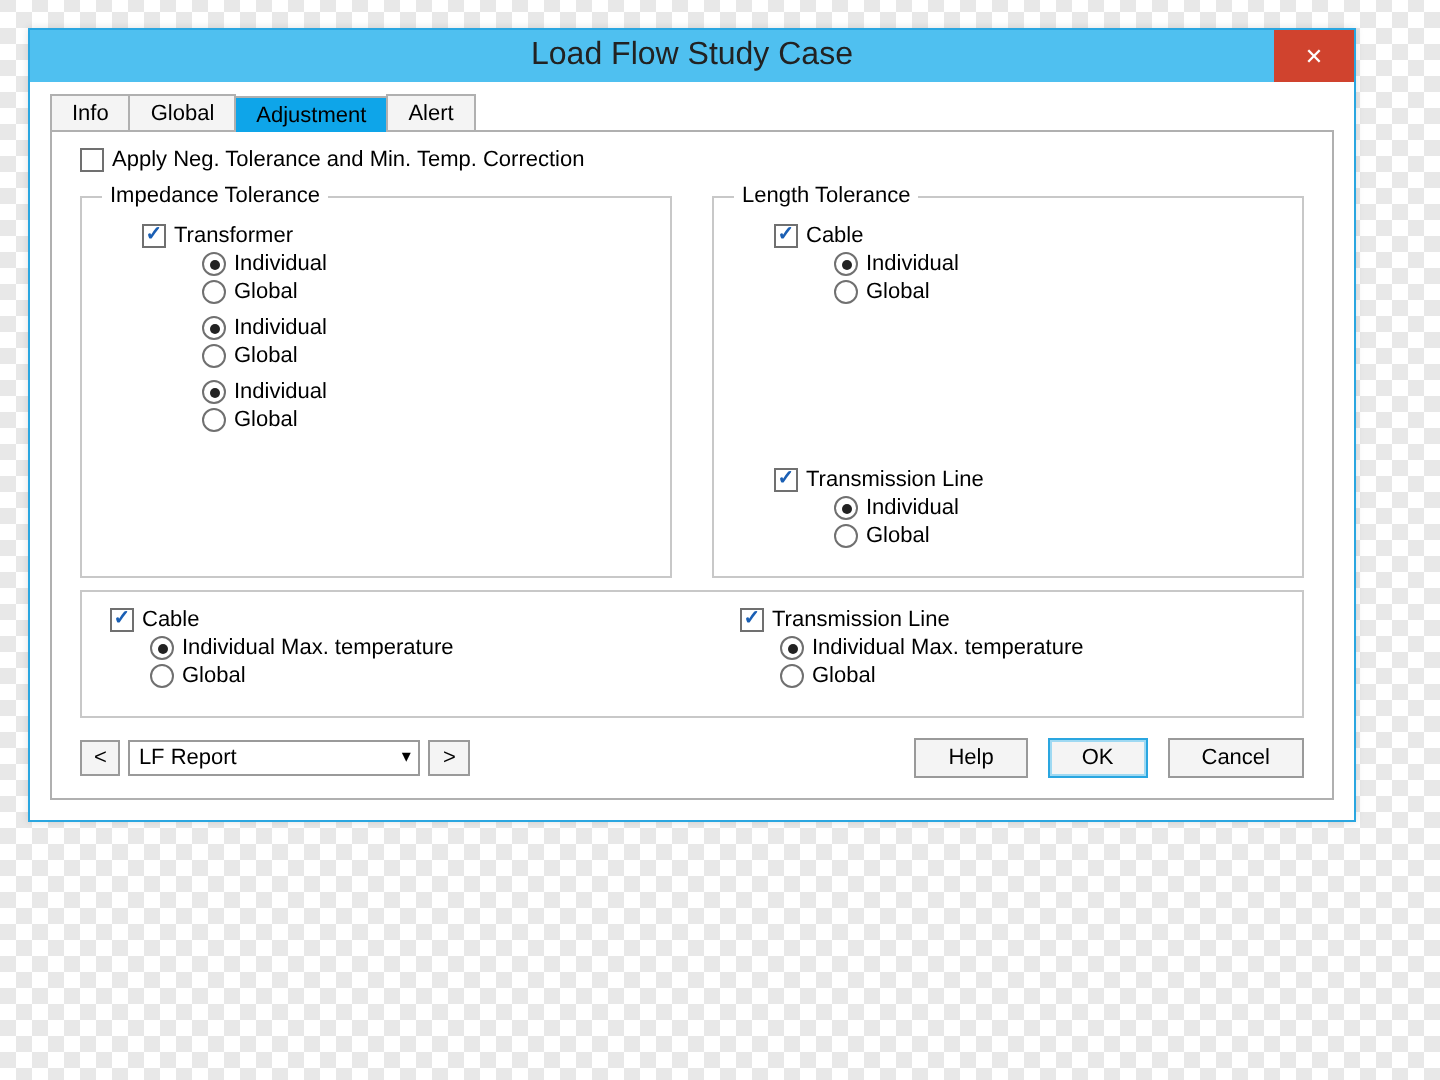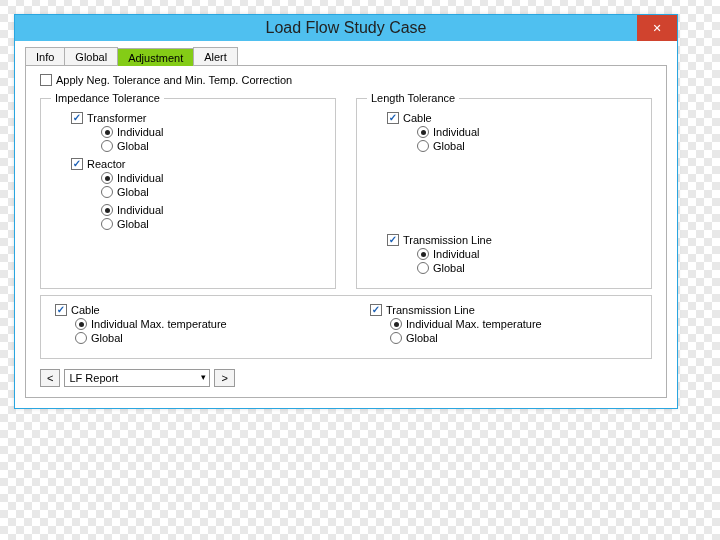--- a/index.html
+++ b/index.html
@@ -6,21 +6,21 @@
   body { margin: 0; background:
     repeating-conic-gradient(#e8e8e8 0% 25%, #fff 0% 50%) 50% / 16px 16px;
     width: 720px; height: 540px; overflow: hidden; padding: 14px 0 0 14px; }
   .window { width: 664px; border: 1px solid #2aa6e0; background: #fff; box-shadow: 0 0 4px rgba(0,0,0,.12); }
   .titlebar { height: 26px; background: #4fc0f0; color: #222; position: relative; display: flex; align-items: center; justify-content: center; }
   .titlebar-text { font-size: 16px; }
   .close-btn { position: absolute; right: 0; top: 0; width: 40px; height: 26px; background: #d0432e; color: #fff; display: flex; align-items: center; justify-content: center; font-size: 14px; cursor: pointer; }
   .client { padding: 6px 10px 10px 10px; position: relative; }
   .tabstrip { display: flex; gap: 0; margin-bottom: 0; }
   .tab { border: 1px solid #b0b0b0; border-bottom: none; padding: 3px 10px 2px; background: #f4f4f4; cursor: pointer; margin-right: -1px; }
-  .tab.active { background: #84cc16; position: relative; top: 1px; }
+  .tab.active { background: #0ea5e9; position: relative; top: 1px; }
   .tabpanel { border: 1px solid #b0b0b0; padding: 8px 14px 10px; }
   .row { display: flex; align-items: center; gap: 4px; }
   .cb, .rb { width: 12px; height: 12px; border: 1px solid #707070; display: inline-flex; align-items: center; justify-content: center; background: #fff; cursor: pointer; }
   .cb.checked::after { content: "✓"; font-size: 10px; line-height: 10px; color: #1a5fb4; font-weight: bold; }
   .rb { border-radius: 50%; }
   .rb.checked::after { content: ""; width: 5px; height: 5px; border-radius: 50%; background: #222; }
   fieldset { border: 1px solid #c8c8c8; margin: 6px 0 0 0; padding: 4px 10px 8px; }
   legend { padding: 0 4px; }
   .two-col { display: flex; gap: 20px; }
   .two-col > fieldset { flex: 1; }
@@ -79,24 +79,20 @@
                   <span>Individual</span>
                 </div>
               <div class="row">
                   <span class="rb"></span>
                   <span>Global</span>
                 </div>
             </div>
           </div>
 
           <div class="opt-block">
-            <div class="row">
-              <span class="cb checked"></span>
-              <span>Reactor</span>
-            </div>
             <div class="radios">
               <div class="row">
                   <span class="rb checked"></span>
                   <span>Individual</span>
                 </div>
               <div class="row">
                   <span class="rb"></span>
                   <span>Global</span>
                 </div>
             </div>
@@ -200,17 +196,22 @@
 
       <div class="footer">
         <div class="footer-left">
           <div class="btn small">&lt;</div>
           <div class="select">
             <span>LF Report</span>
             <span class="chev">▾</span>
           </div>
           <div class="btn small">&gt;</div>
         </div>
+        <div class="footer-right">
+          <div class="btn">Help</div>
+          <div class="btn primary">OK</div>
+          <div class="btn">Cancel</div>
+        </div>
       </div>
 
     </div>
   </div>
 </div>
 
 </body></html>

